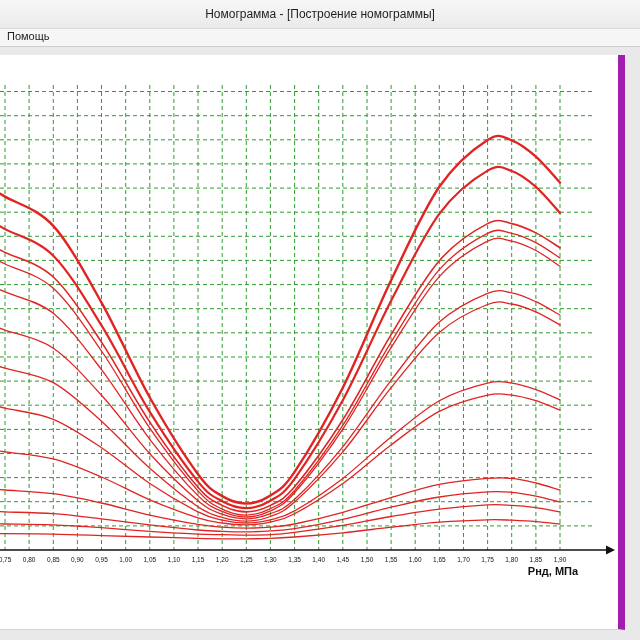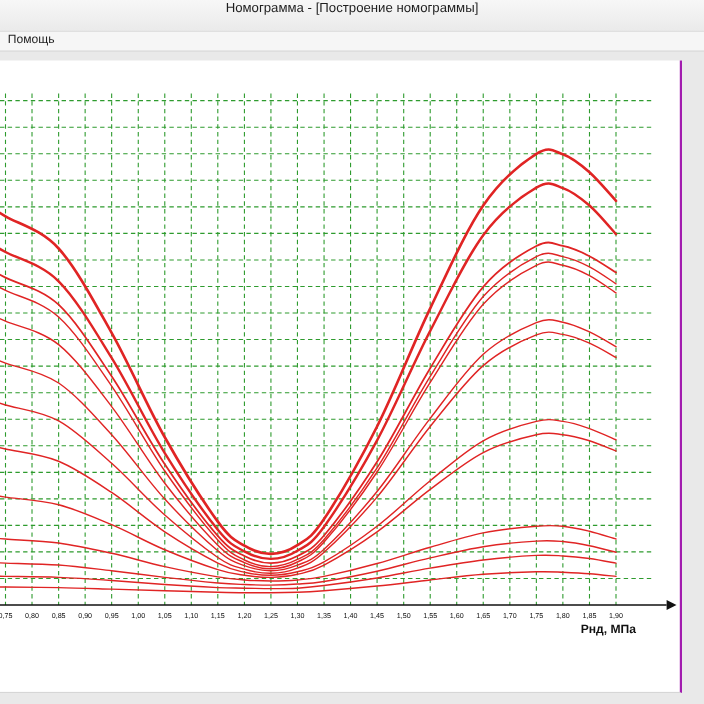--- a/index.html
+++ b/index.html
@@ -1,26 +1,26 @@
 <!DOCTYPE html>
 <html><head>
 <meta charset="utf-8">
 <style>
   html,body{margin:0;padding:0;width:640px;height:640px;overflow:hidden;
     background:#ededed;font-family:"Liberation Sans",sans-serif;}
   .titlebar{position:absolute;left:0;top:0;width:640px;height:28px;
     background:linear-gradient(#f7f7f7,#eaeaea);border-bottom:1px solid #dcdcdc;
-    display:flex;justify-content:center;font-size:12px;color:#1f1f1f;}
+    display:flex;align-items:center;justify-content:center;font-size:12px;color:#1f1f1f;}
   .menubar{position:absolute;left:0;top:29px;width:640px;height:17px;
     background:#f6f6f6;border-bottom:1px solid #cfcfcf;
     display:flex;font-size:11px;color:#1f1f1f;}
   .menu-item{padding:1px 7px;cursor:default;}
   .client{position:absolute;left:0;top:47px;width:640px;height:593px;background:#e9e9e9;}
   .panel{position:absolute;left:0;top:8px;width:618px;height:574px;background:#ffffff;
-    border-right:2px solid #a21caf;border-bottom:1px solid #d6d6d6;}
+    border-right:7px solid #a21caf;border-bottom:1px solid #d6d6d6;}
   svg{display:block;}
 </style>
 </head>
 <body>
 
 <div class="titlebar">
   <span>Номограмма - [Построение номограммы]</span>
 </div>
 
 <div class="menubar">

